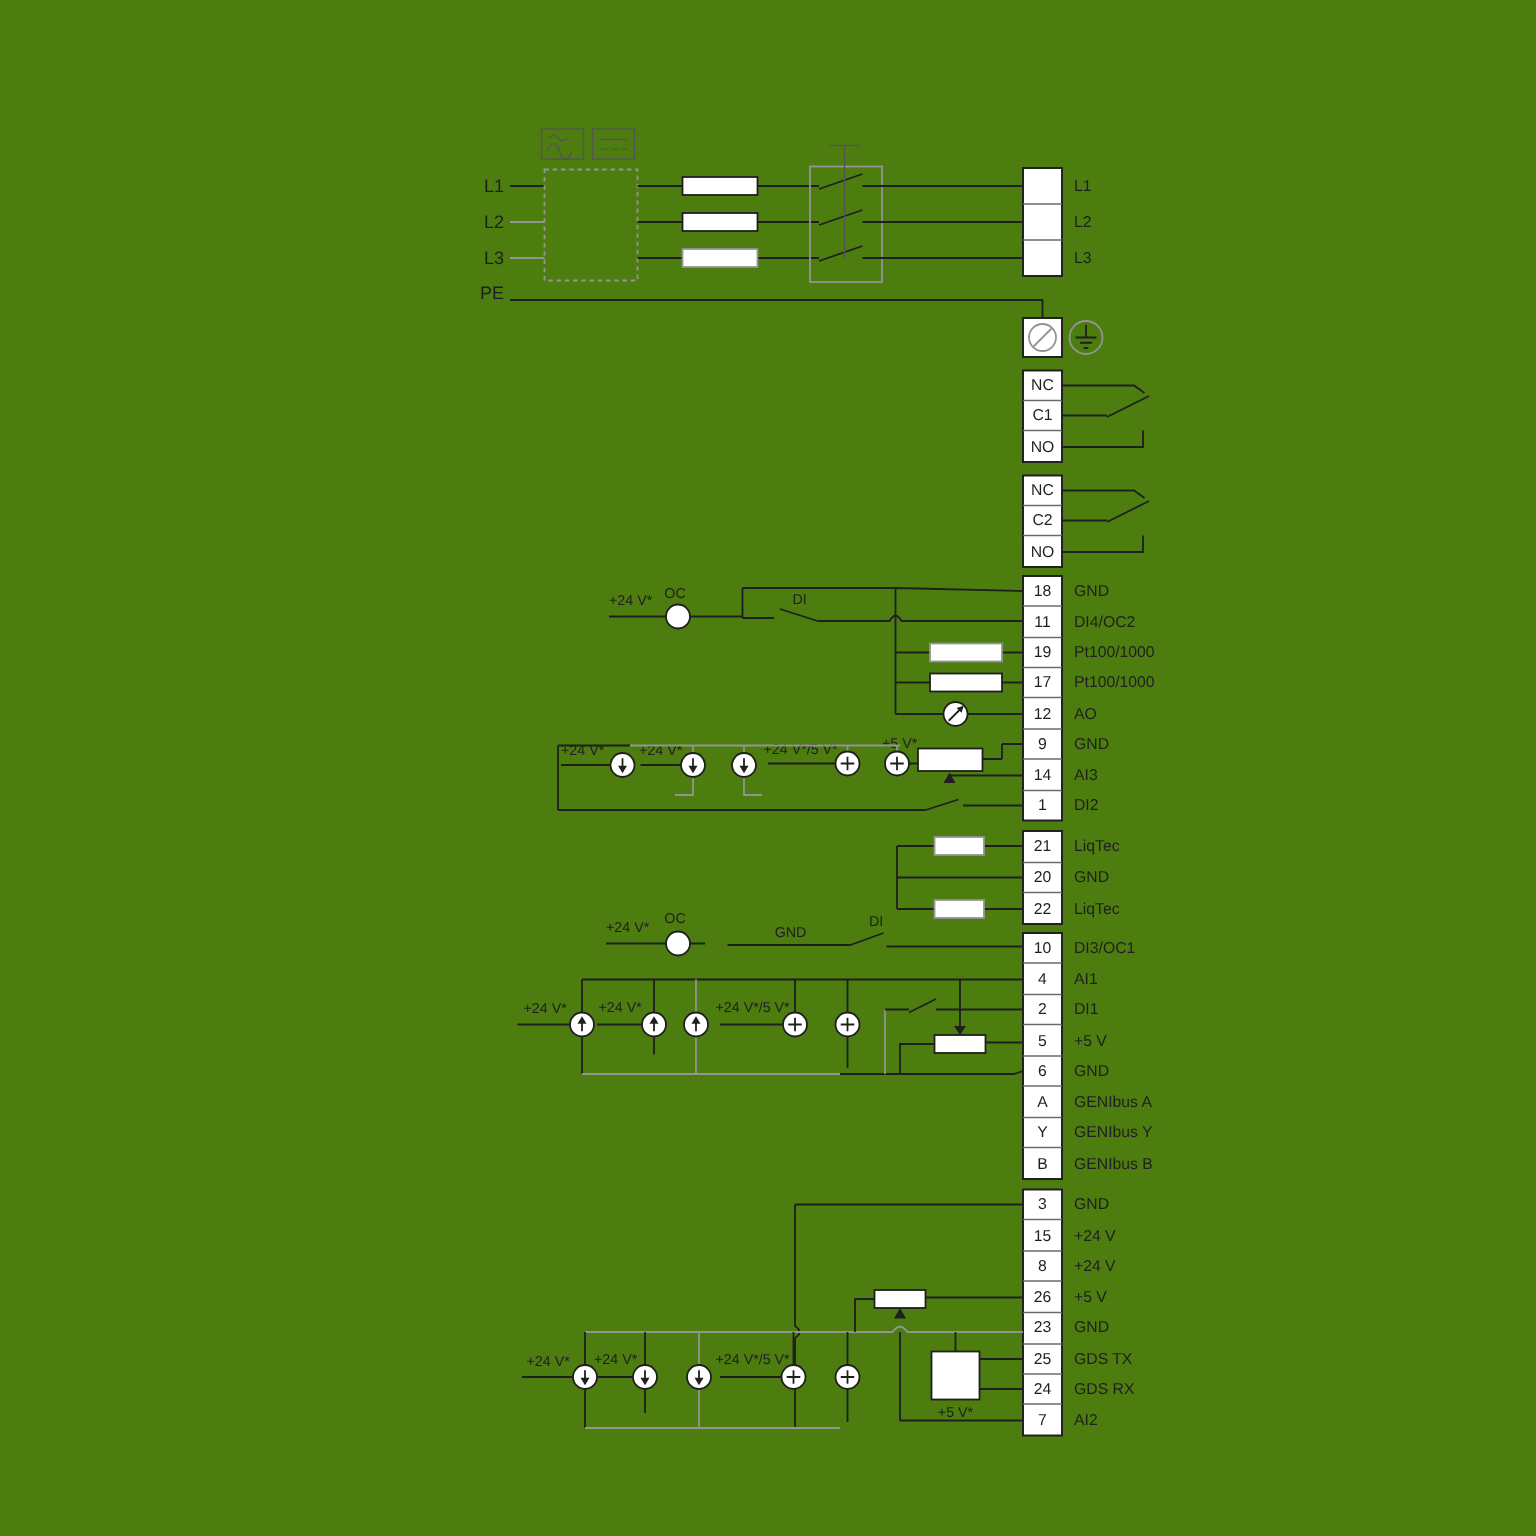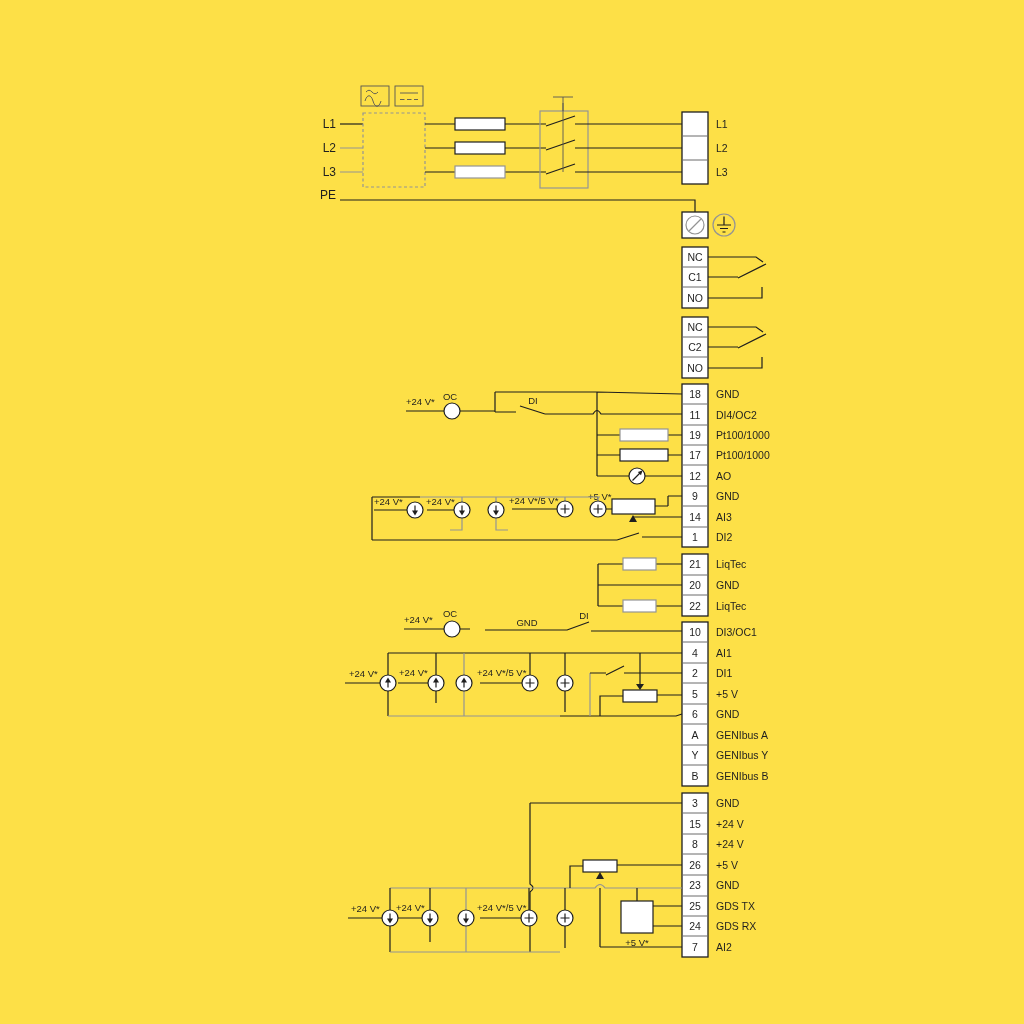--- a/index.html
+++ b/index.html
@@ -1,16 +1,16 @@
 <!DOCTYPE html>
 <html><head>
 <meta charset="utf-8">
 <style>
   html,body{margin:0;padding:0;background:#fff;}
-  .canvas{width:1024px;height:1024px;background:#fde047;position:relative;overflow:hidden;}
+  .canvas{width:1024px;height:1024px;background:#4d7c0f;position:relative;overflow:hidden;}
   svg{display:block;}
   text{font-family:"Liberation Sans","DejaVu Sans",sans-serif;fill:#1f1f1f;dominant-baseline:central;}
   .t{font-size:10.5px;}
   .n{font-size:10.5px;text-anchor:middle;}
   .a{font-size:9.5px;}
   .am{font-size:9.5px;text-anchor:middle;}
   .L{font-size:12px;text-anchor:end;}
   .w{stroke:#1f1f1f;stroke-width:1.2;fill:none;}
   .g{stroke:#949494;stroke-width:1.2;fill:none;}
   .bx{stroke:#1f1f1f;stroke-width:1.3;fill:#fff;}

